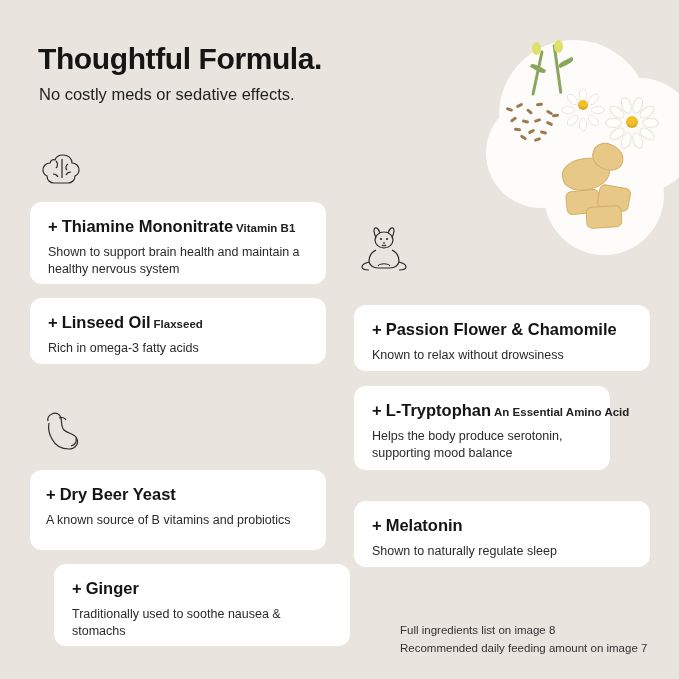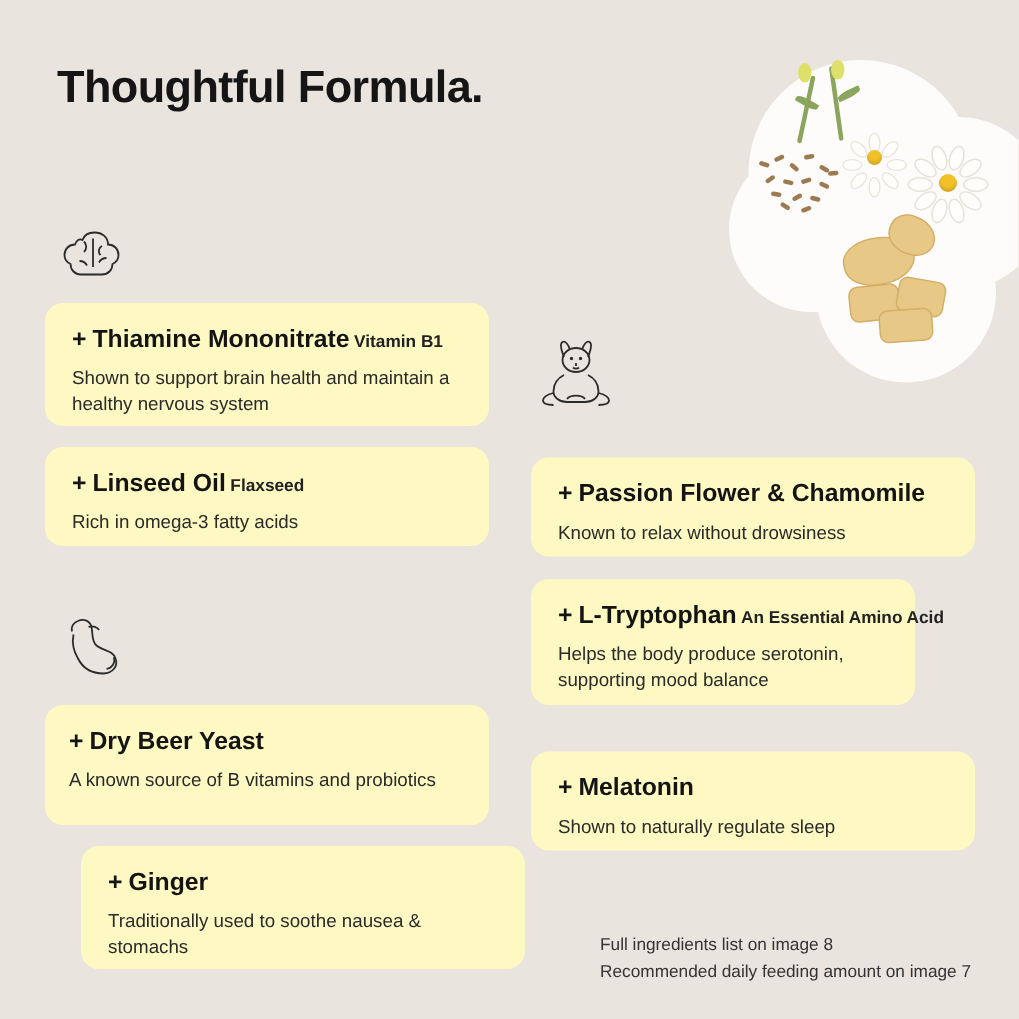--- a/index.html
+++ b/index.html
@@ -115,21 +115,21 @@
     position: absolute;
     width: 9px;
     height: 13px;
     background: #dfe06a;
     border-radius: 50%;
   }
 
   
   .card {
     position: absolute;
-    background: #fef9c3;
+    background: #ffffff;
     border-radius: 12px;
     box-sizing: border-box;
     padding: 15px 18px 16px 18px;
   }
   .card-title {
     font-size: 16.5px;
     font-weight: bold;
     color: #141414;
     line-height: 1.2;
     margin: 0 0 7px 0;
@@ -177,20 +177,21 @@
     color: #333;
     line-height: 1.55;
   }
 </style>
 </head>
 <body>
 
 <div class="page">
 
   <div class="headline">Thoughtful Formula.</div>
+  <div class="subhead">No costly meds or sedative effects.</div>
 
   <div class="hero">
     <div class="blob blob-a"></div>
     <div class="blob blob-b"></div>
     <div class="blob blob-c"></div>
     <div class="blob blob-d"></div>
 
     <div class="seeds">
       <div class="seed" style="left:4px;  top:8px;  transform:rotate(18deg);"></div>
       <div class="seed" style="left:14px; top:4px;  transform:rotate(-25deg);"></div>

